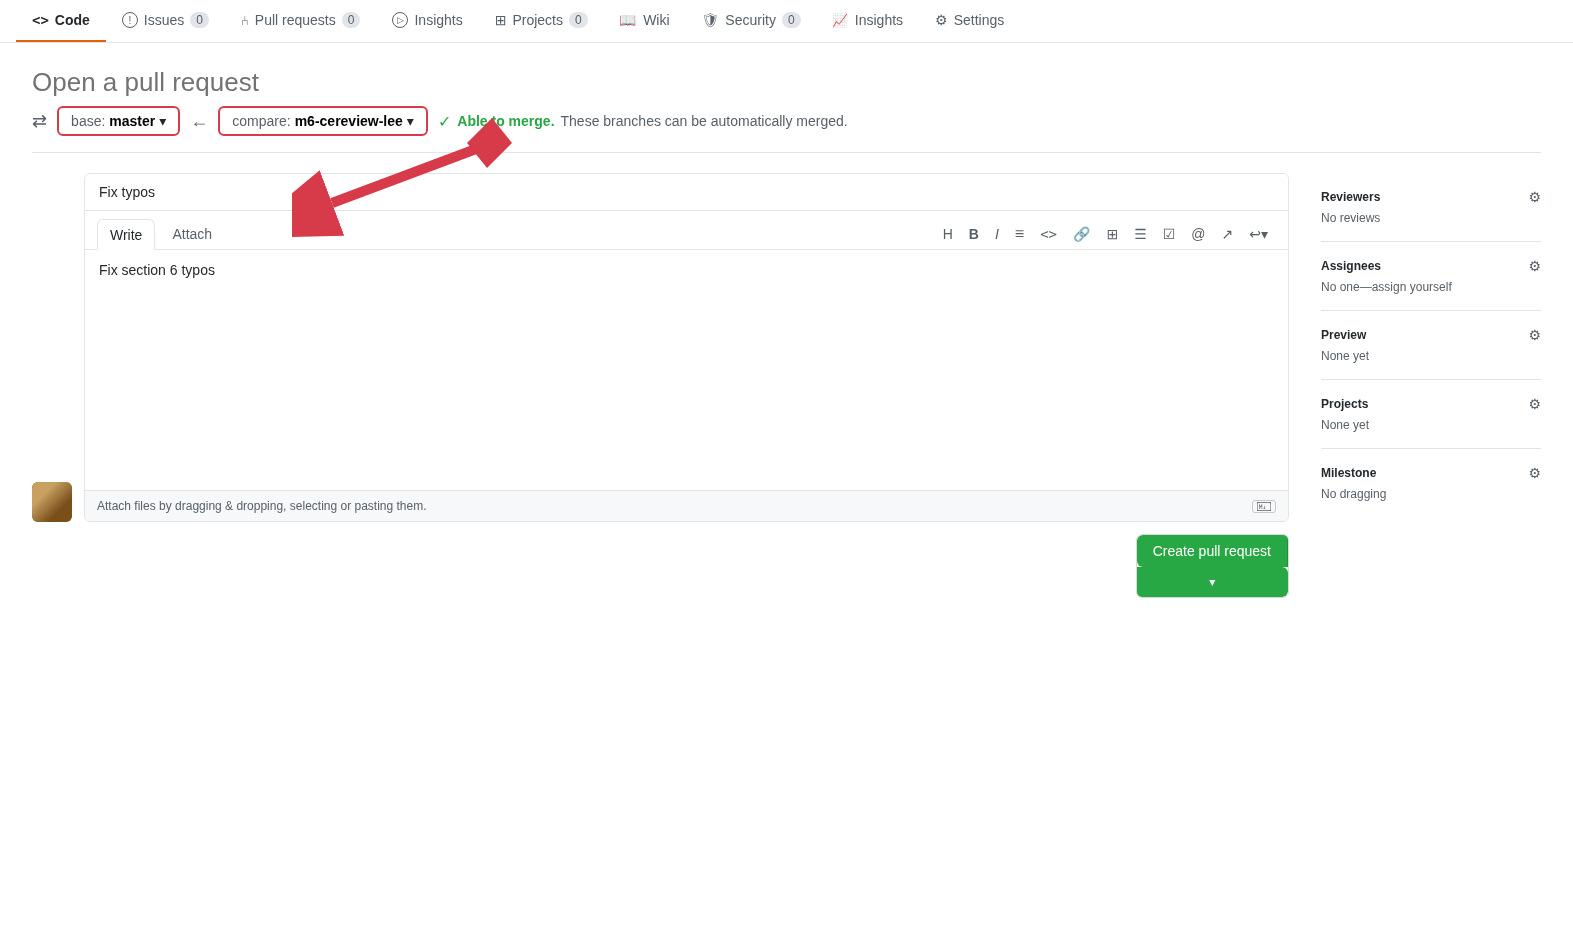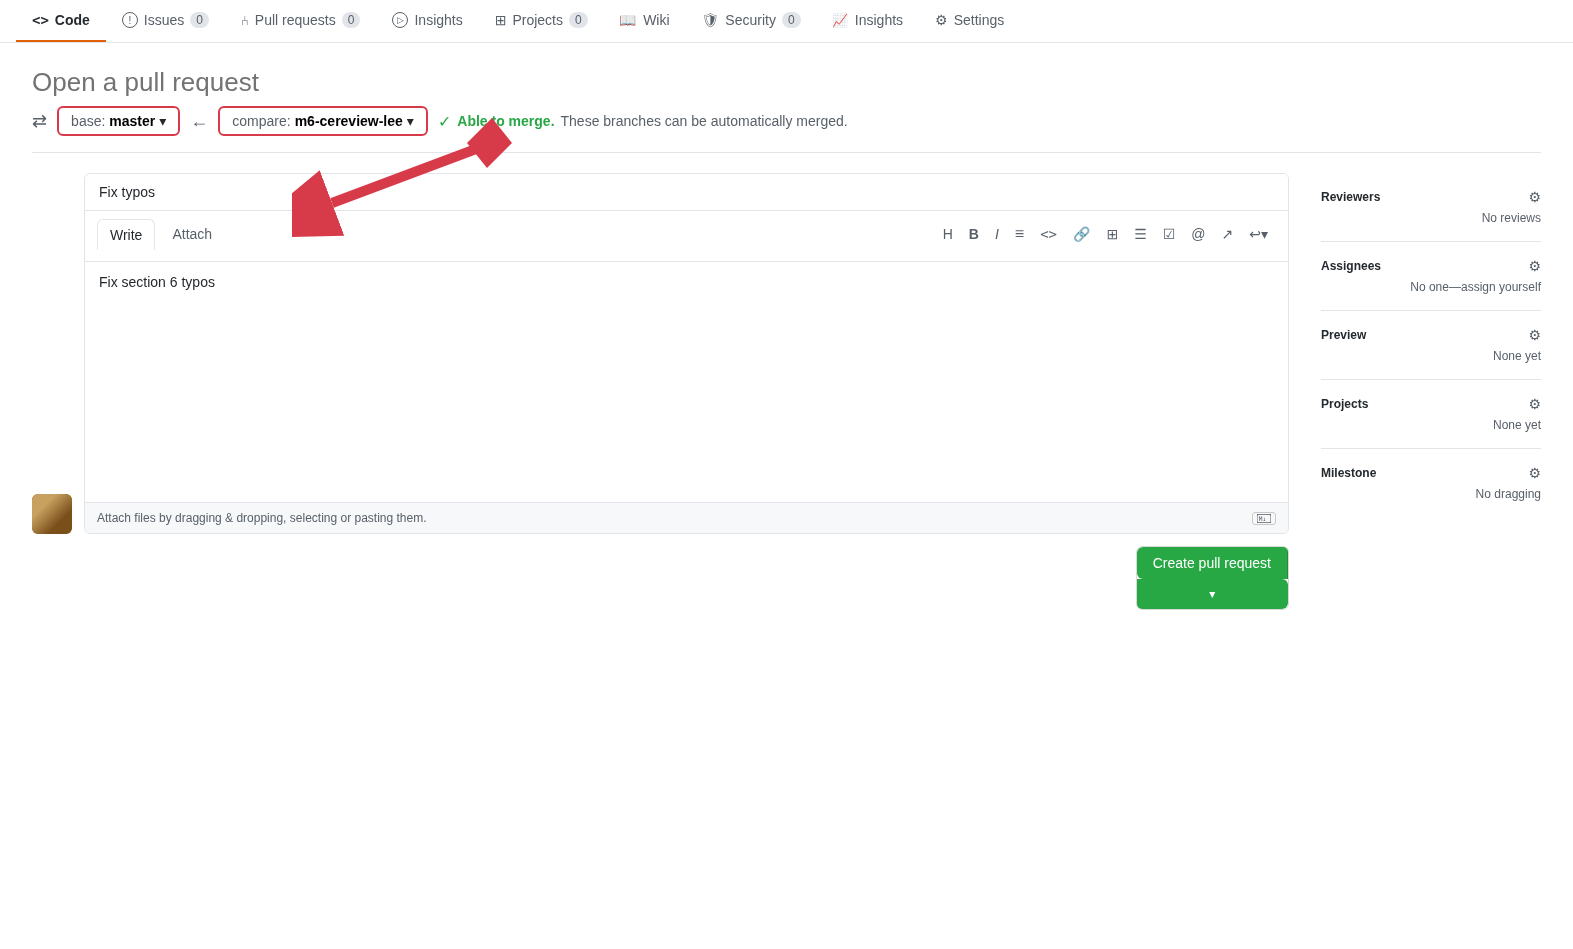--- a/index.html
+++ b/index.html
@@ -206,21 +206,21 @@
       cursor: pointer;
       font-size: 14px;
       color: #586069;
       padding: 2px 4px;
       line-height: 1;
     }
 
     .editor-tabs-row {
       display: flex;
       align-items: center;
-      padding: 8px 12px 12px;
+      padding: 8px 12px 0;
       border-bottom: 1px solid #e1e4e8;
     }
 
     .tabs-left { display: flex; gap: 4px; }
 
     .editor-body {
       min-height: 240px;
       padding: 12px 14px;
       font-size: 14px;
       color: #24292e;
@@ -278,21 +278,20 @@
 
     
     .pr-sidebar {
       width: 220px;
       flex-shrink: 0;
     }
 
     .sidebar-section {
       padding: 16px 0;
       border-bottom: 1px solid #e1e4e8;
-      text-align: right;
     }
 
     .sidebar-section:last-child { border-bottom: none; }
 
     .sidebar-header {
       display: flex;
       justify-content: space-between;
       align-items: center;
       margin-bottom: 6px;
     }

